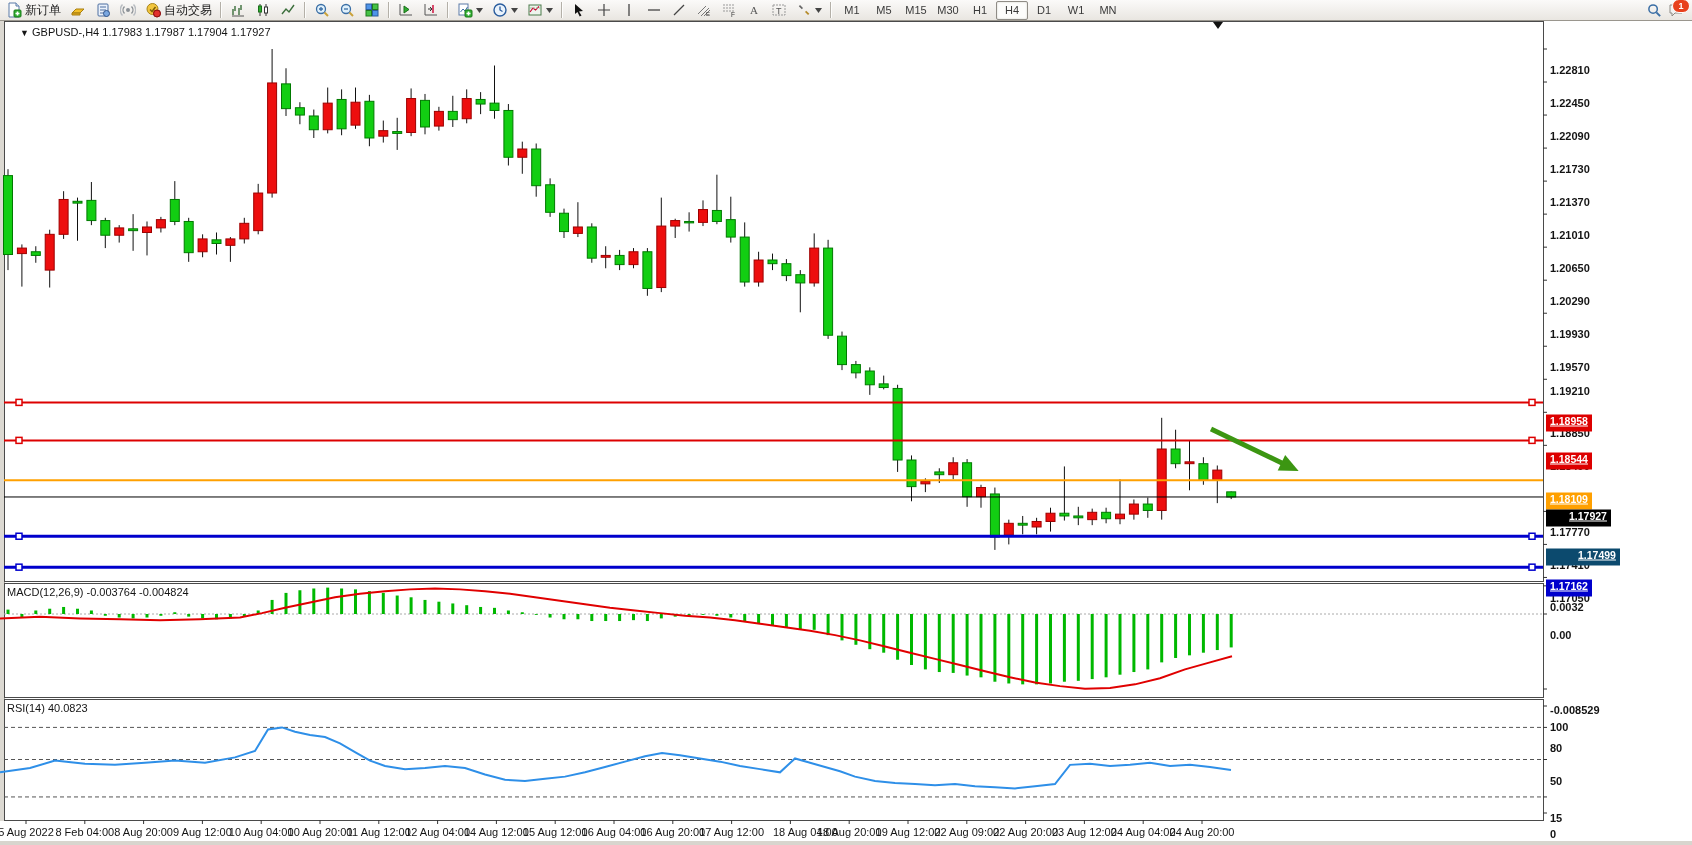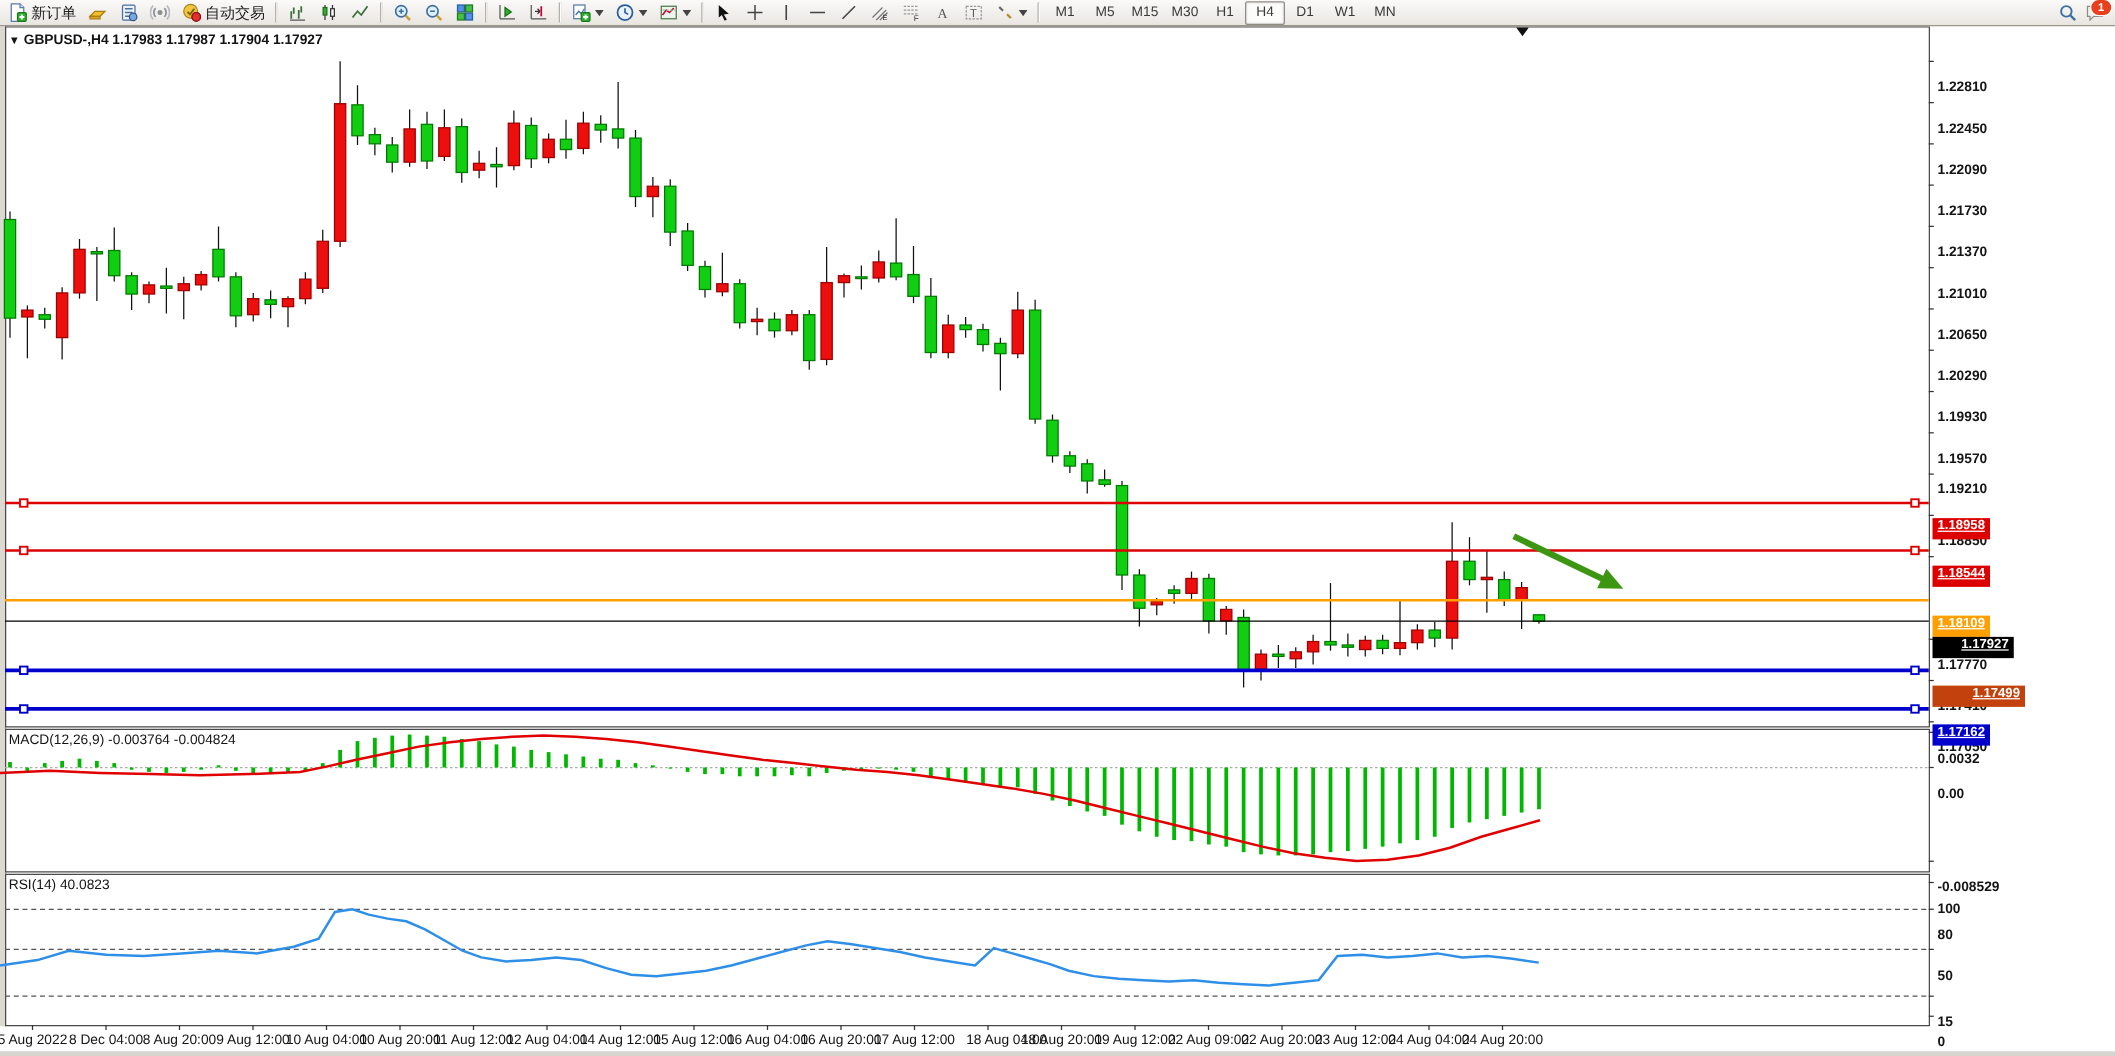--- a/index.html
+++ b/index.html
@@ -19,21 +19,21 @@
   #tb-right{margin-left:auto;display:flex;align-items:center;gap:6px;padding-right:6px;}
   .badge{position:absolute;top:-4px;right:-6px;min-width:12px;height:12px;border-radius:7px;
     background:#e8401c;color:#fff;font-size:9px;font-weight:bold;display:flex;
     align-items:center;justify-content:center;padding:0 2px;border:1px solid #fff;}
   svg.icon{display:block;}
   
   #chart-root{position:absolute;left:0;top:21px;width:1692px;height:824px;}
   #left-gutter{position:absolute;left:0;top:0;width:4px;height:800px;background:#dcd9d2;border-right:1px solid #aaa69e;}
   #canvas{position:absolute;left:0;top:0;}
   .overlay-label{position:absolute;font-size:11px;color:#141414;white-space:nowrap;z-index:3;}
-  #chart-title{left:7px;top:5px;font-weight:700;}
+  #chart-title{left:20px;top:5px;font-weight:400;}
   #macd-label{left:7px;top:565px;}
   #rsi-label{left:7px;top:681px;}
   .axis-lab{position:absolute;left:1550px;font-size:11px;font-weight:600;color:#141414;
     transform:translateY(-50%);white-space:nowrap;}
   .axis-badge{position:absolute;left:1546px;height:17px;line-height:13px;padding:0 4px;
     font-size:10.5px;font-weight:bold;color:#ffffff;transform:translateY(-50%);white-space:nowrap;text-decoration:underline;}
   .time-lab{position:absolute;top:805px;font-size:11px;color:#141414;transform:translateX(-50%);white-space:nowrap;}
   #bottom-strip{position:absolute;left:0;top:820px;width:1692px;height:4px;background:#d8d5ce;}
   #corner-marker{position:absolute;left:1213px;top:1px;width:0;height:0;
     border-left:5px solid transparent;border-right:5px solid transparent;border-top:7px solid #111;}
@@ -626,26 +626,26 @@
       <div class="axis-lab" style="top: 689.013px;">-0.008529</div>
       <div class="axis-lab" style="top: 706px;">100</div>
       <div class="axis-lab" style="top: 727.4px;">80</div>
       <div class="axis-lab" style="top: 759.5px;">50</div>
       <div class="axis-lab" style="top: 796.95px;">15</div>
       <div class="axis-lab" style="top: 813px;">0</div>
       <div class="axis-badge" style="top: 402.394px; background: rgb(221, 0, 0);">1.18958</div>
       <div class="axis-badge" style="top: 440.376px; background: rgb(221, 0, 0);">1.18544</div>
       <div class="axis-badge" style="top: 480.284px; background: rgb(255, 160, 0);">1.18109</div>
       <div class="axis-badge" style="top: 496.982px; background: rgb(0, 0, 0); padding-left: 23px;">1.17927</div>
-      <div class="axis-badge" style="top: 536.248px; background: #c2410c; padding-left: 32px;">1.17499</div>
+      <div class="axis-badge" style="top: 536.248px; background: #0c4a6e; padding-left: 32px;">1.17499</div>
       <div class="axis-badge" style="top: 567.165px; background: rgb(0, 0, 204);">1.17162</div>
     </div>
   <div id="time-layer">
       <div class="time-lab" style="left: 26px;">5 Aug 2022</div>
-      <div class="time-lab" style="left: 84.8px;">8 Dec 04:00</div>
+      <div class="time-lab" style="left: 84.8px;">8 Feb 04:00</div>
       <div class="time-lab" style="left: 143.6px;">8 Aug 20:00</div>
       <div class="time-lab" style="left: 202.4px;">9 Aug 12:00</div>
       <div class="time-lab" style="left: 261.2px;">10 Aug 04:00</div>
       <div class="time-lab" style="left: 320px;">10 Aug 20:00</div>
       <div class="time-lab" style="left: 378.8px;">11 Aug 12:00</div>
       <div class="time-lab" style="left: 437.6px;">12 Aug 04:00</div>
       <div class="time-lab" style="left: 496.4px;">14 Aug 12:00</div>
       <div class="time-lab" style="left: 555.2px;">15 Aug 12:00</div>
       <div class="time-lab" style="left: 614px;">16 Aug 04:00</div>
       <div class="time-lab" style="left: 672.8px;">16 Aug 20:00</div>

